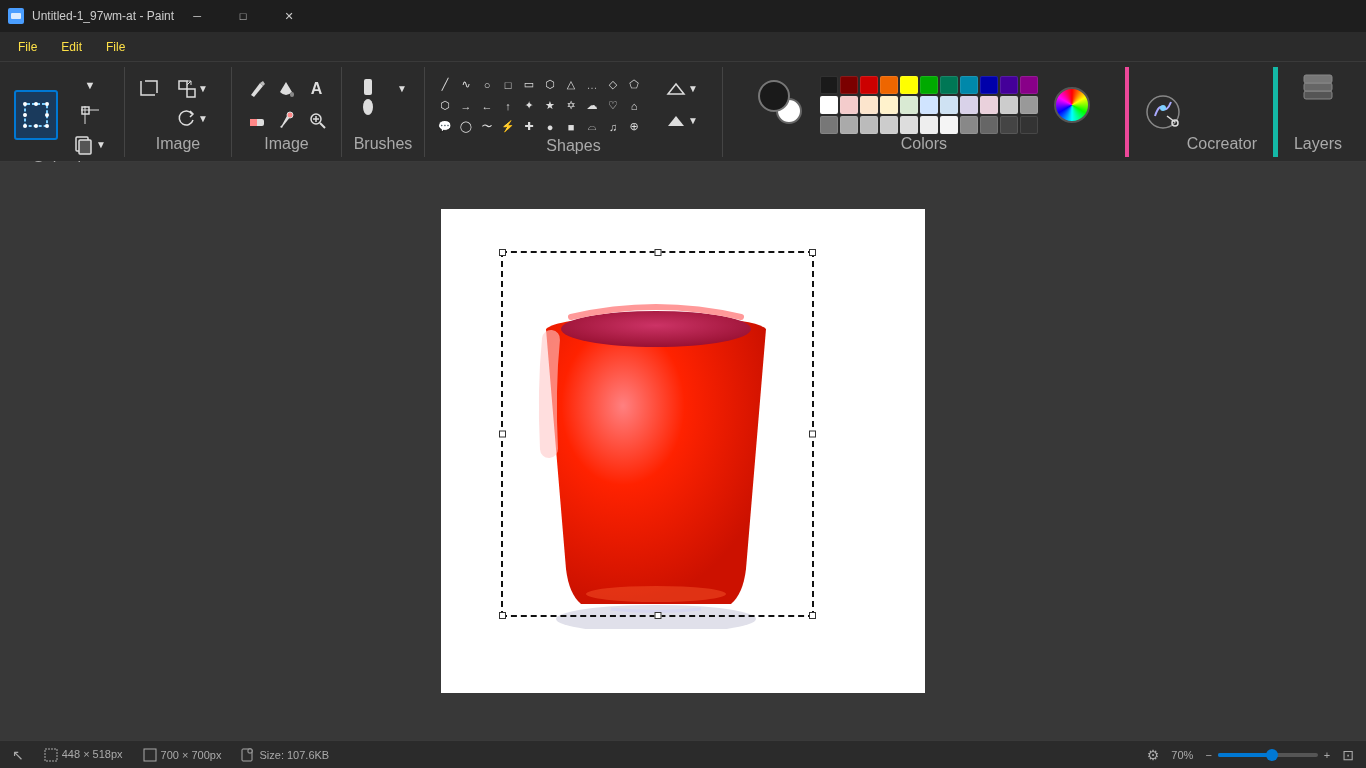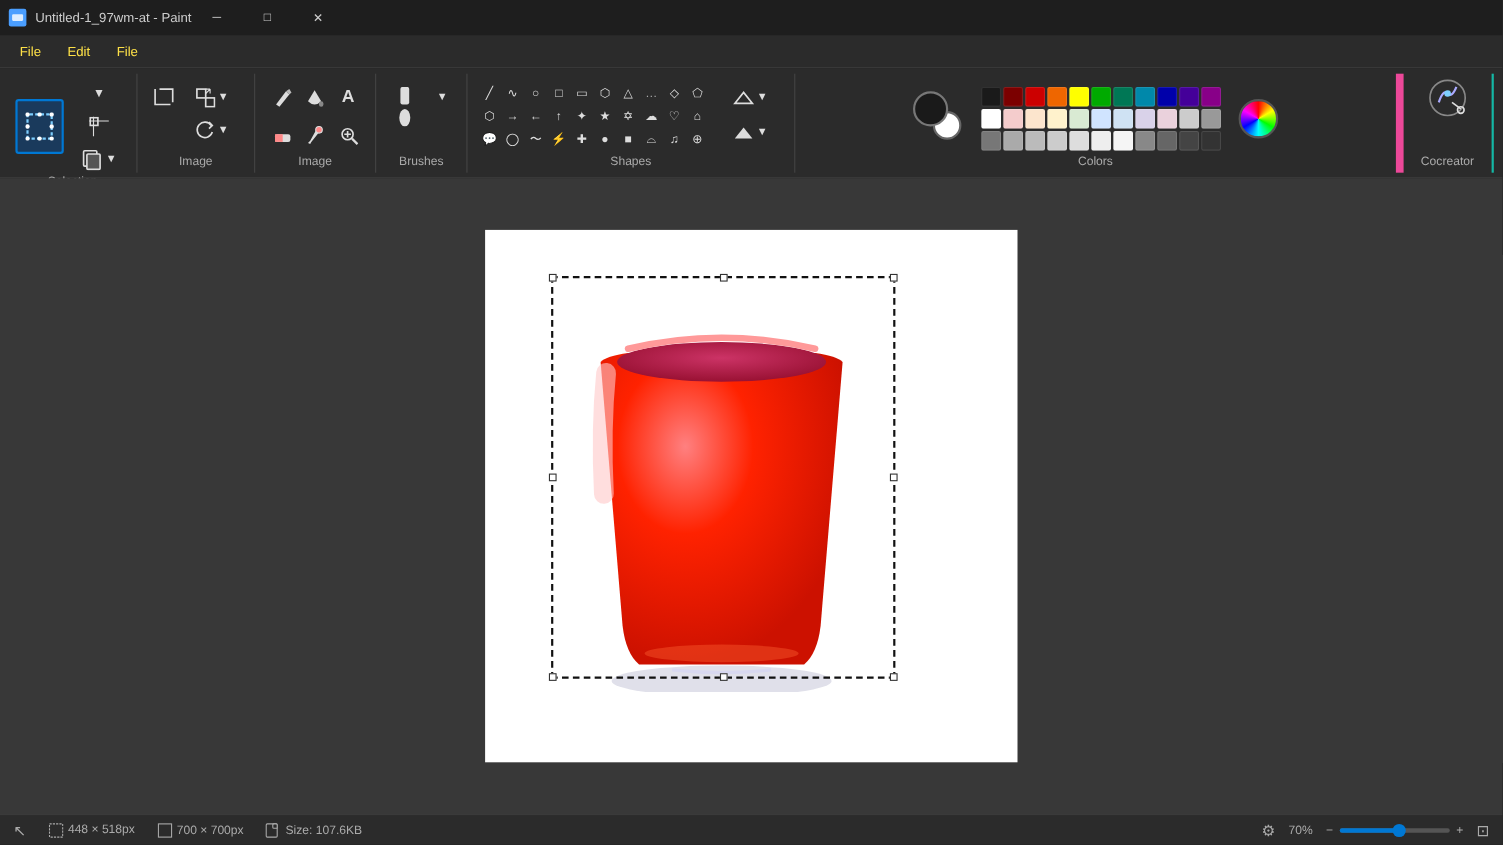--- a/index.html
+++ b/index.html
@@ -51,21 +51,21 @@
       display: flex;
       flex-direction: column;
       align-items: center;
       padding: 4px 10px;
       border-right: 1px solid #444;
       height: 90px;
       justify-content: space-between;
     }
     .toolbar-section:last-child { border-right: none; }
     .toolbar-section-label {
-      font-size: 11px;
+      font-size: 16px;
       color: #aaa;
       margin-top: auto;
     }
     .tool-btn {
       width: 28px; height: 28px;
       display: flex; align-items: center; justify-content: center;
       cursor: pointer;
       border-radius: 3px;
       color: #ddd;
       font-size: 14px;
@@ -102,21 +102,21 @@
       color: #ddd;
       font-size: 11px;
     }
 
     
     .colors-section {
       display: flex;
       flex-direction: column;
       align-items: center;
       padding: 4px 10px;
-      border-right: 7px solid #ec4899;
+      border-right: 4px solid #ec4899;
       height: 90px;
       flex: 1;
     }
     .colors-top {
       display: flex;
       gap: 8px;
       align-items: center;
     }
     .color-row { display: flex; gap: 2px; }
     .color-swatch {
@@ -129,24 +129,24 @@
       width: 36px; height: 36px;
       border-radius: 50%;
       cursor: pointer;
       background: conic-gradient(red, yellow, lime, cyan, blue, magenta, red);
       border: 2px solid #555;
     }
 
     
     .cocreator-section {
       display: flex;
-      flex-direction: column;
+      flex-direction: row;
       align-items: center;
       padding: 4px 16px;
-      border-right: 2px solid #14b8a6;
+      border-right: 5px solid #14b8a6;
       height: 90px;
       justify-content: center;
       gap: 6px;
     }
 
     
     .layers-section {
       display: flex;
       flex-direction: column;
       align-items: center;
@@ -493,20 +493,30 @@
         <circle cx="18" cy="18" r="16" fill="none" stroke="#888" stroke-width="1.5"></circle>
         <path d="M10 22 Q14 10 18 14 Q22 18 26 8" stroke="#aaf" stroke-width="2" fill="none"></path>
         <circle cx="18" cy="14" r="3" fill="#7ecfff"></circle>
         <path d="M22 22 L30 28" stroke="#ddd" stroke-width="1.5"></path>
         <circle cx="30" cy="29" r="3" fill="none" stroke="#ddd" stroke-width="1.5"></circle>
       </svg>
     </div>
     <div class="toolbar-section-label">Cocreator</div>
   </div>
 
+  <div class="layers-section">
+    <div style="display:flex; flex-direction:column; align-items:center; cursor:pointer;">
+      <svg width="36" height="36" viewBox="0 0 36 36" fill="none">
+        <rect x="4" y="20" width="28" height="8" rx="2" fill="#555" stroke="#888" stroke-width="1"></rect>
+        <rect x="4" y="12" width="28" height="8" rx="2" fill="#666" stroke="#888" stroke-width="1"></rect>
+        <rect x="4" y="4" width="28" height="8" rx="2" fill="#777" stroke="#888" stroke-width="1"></rect>
+      </svg>
+    </div>
+    <div class="toolbar-section-label">Layers</div>
+  </div>
 
 </div>
 
 <div class="canvas-area">
   <div class="canvas-wrapper">
     <div class="canvas-bg">
 
       <svg width="330" height="380" viewBox="0 0 330 380" style="position:absolute; top:40px; left:50px;">
 
         <ellipse cx="165" cy="370" rx="100" ry="14" fill="rgba(100,100,150,0.2)"></ellipse>

